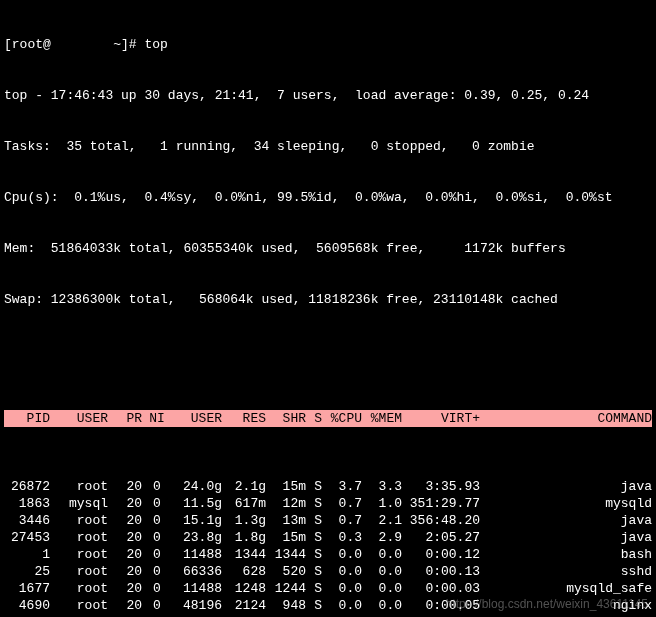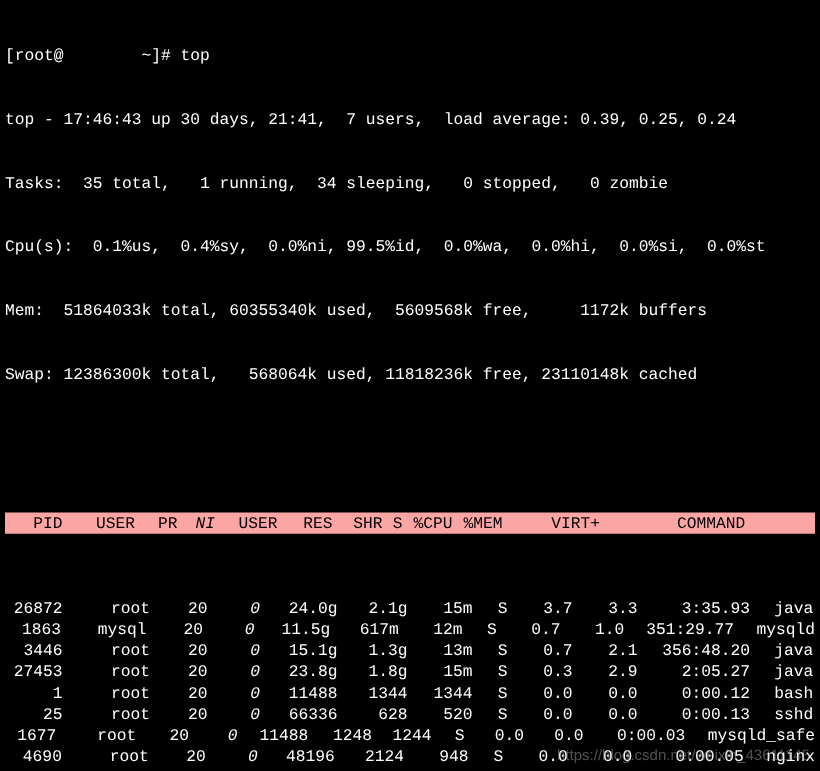--- a/index.html
+++ b/index.html
@@ -21,34 +21,33 @@
   }
   .prompt-line { color: #fff; }
   .summary { color: #fff; }
   .header-row {
     background: #fca5a5;
     color: #000;
     display: flex;
   }
   .row {
     display: flex;
-    gap: 12px;
   }
   .c-pid  { width: 46px; text-align: right; }
   .c-user { width: 54px; text-align: right; padding-left: 4px; }
   .c-pr   { width: 34px; text-align: right; }
-  .c-ni   { width: 30px; text-align: right; font-style: italic; }
+  .c-ni   { width: 30px; text-align: center; }
   .c-virt { width: 50px; text-align: right; }
   .c-res  { width: 44px; text-align: right; }
   .c-shr  { width: 40px; text-align: right; }
   .c-s    { width: 16px; text-align: right; }
   .c-cpu  { width: 40px; text-align: right; }
   .c-mem  { width: 40px; text-align: right; }
   .c-time { width: 78px; text-align: right; }
-  .c-cmd  { flex: 1; text-align: center; padding-left: 6px; }
+  .c-cmd  { flex: 1; text-align: right; padding-left: 6px; }
   .watermark {
     position: absolute;
     right: 8px;
     bottom: 4px;
     color: rgba(180,180,180,0.45);
     font-size: 12px;
     font-family: Arial, sans-serif;
     pointer-events: none;
   }
 </style>

